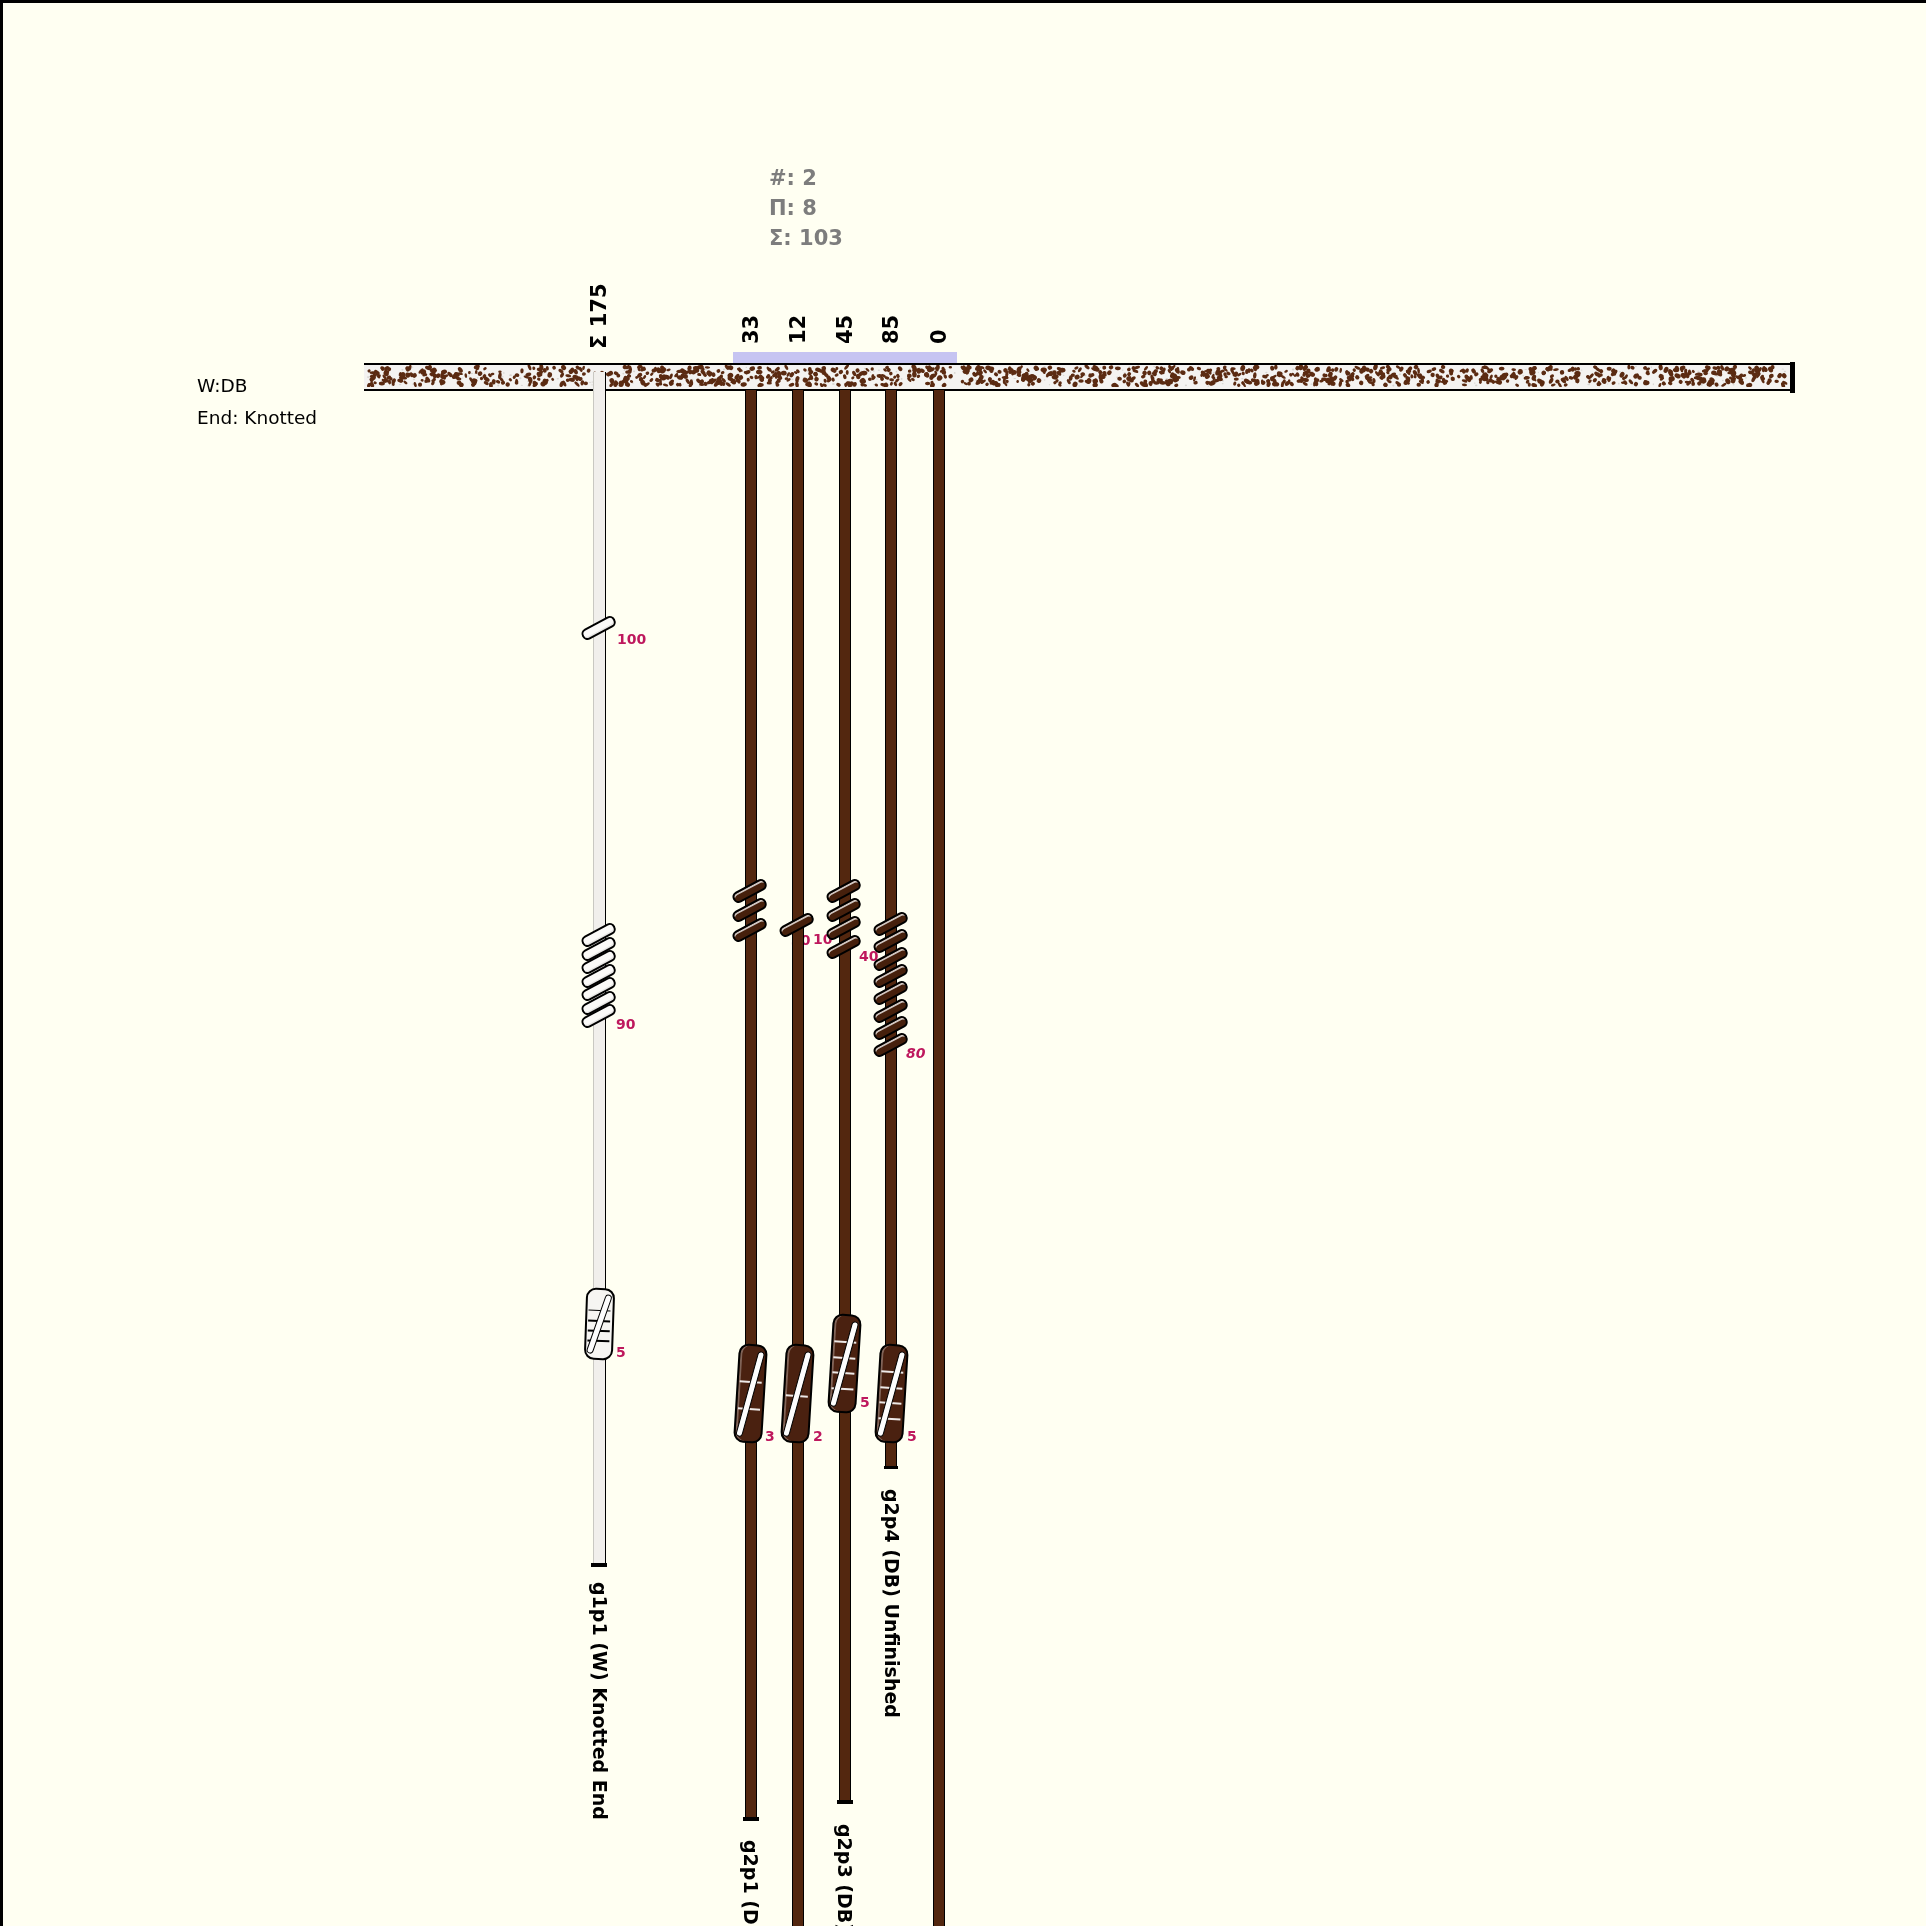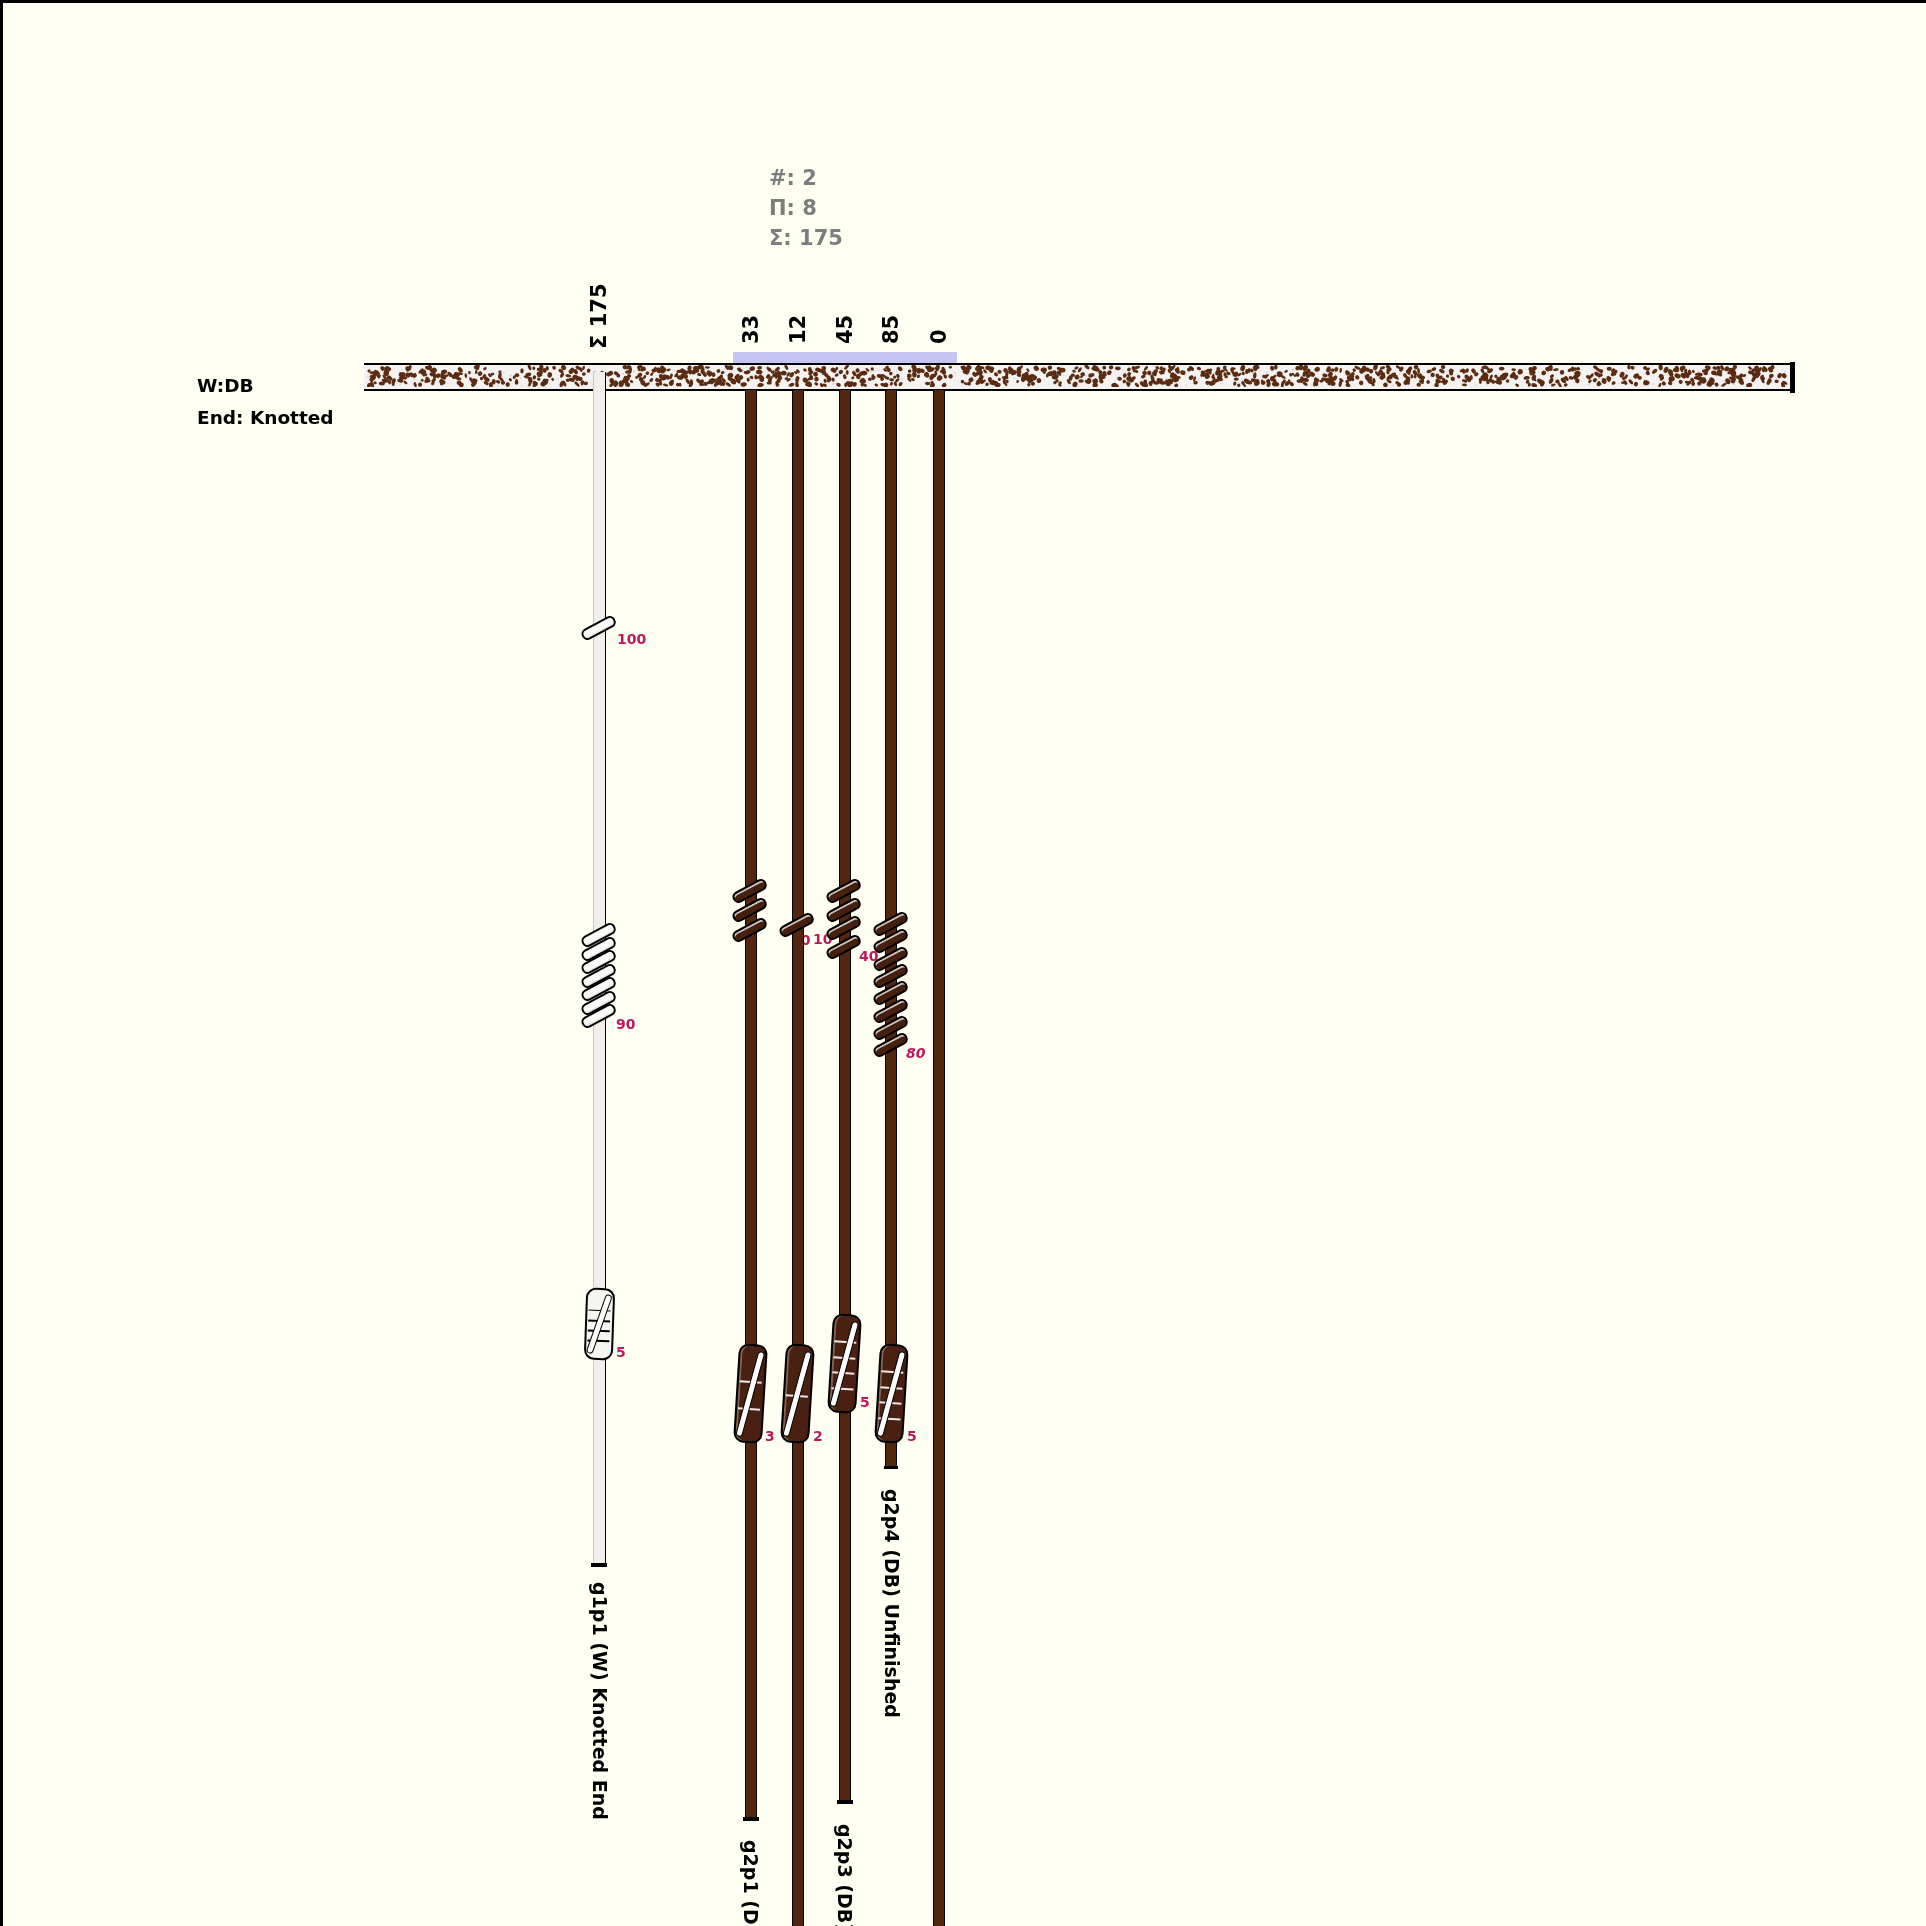--- a/index.html
+++ b/index.html
@@ -5,21 +5,21 @@
   html,body{margin:0;padding:0;background:#fffff2;}
   #canvas{
     position:relative;width:1958px;height:2722px;background:#fffff2;
     box-sizing:border-box;border:3.1px solid #000;overflow:hidden;
     font-family:"DejaVu Sans",sans-serif;
   }
   .abs{position:absolute;}
   
   #stats{left:766px;top:160px;color:#7d7d7d;font-size:21px;font-weight:bold;line-height:30px;white-space:nowrap;}
   
-  #wdb{left:194px;top:367px;color:#000;font-size:18.5px;font-weight:bold;line-height:32px;white-space:nowrap;}
+  #wdb{left:194px;top:367px;color:#000;font-size:18.5px;font-weight:normal;line-height:32px;white-space:nowrap;}
   
   #primary-cord{left:361px;top:360px;width:1430px;height:28px;box-sizing:border-box;
     border-top:2.7px solid #000;border-bottom:2.7px solid #000;background:#f4f3f1;}
   #primary-end-cap{left:1787px;top:359px;width:5.4px;height:31px;background:#000;}
   
   #group-bar{left:730px;top:349px;width:224px;height:12px;}
   
   .top-label{transform-origin:0 0;transform:rotate(-90deg);font-weight:bold;font-size:21px;line-height:24px;white-space:nowrap;color:#000;}
   .bottom-label{transform-origin:0 0;transform:rotate(90deg);font-weight:bold;font-size:19px;line-height:23px;white-space:nowrap;color:#000;}
   
@@ -43,21 +43,21 @@
   .kval{font-weight:bold;font-size:14px;color:#be185d;white-space:nowrap;}
 </style>
 </head>
 <body>
 
 <div id="canvas">
 
   <div id="stats" class="abs">
     <div>#: 2</div>
     <div>Π: 8</div>
-    <div>Σ: 175</div>
+    <div>Σ: 103</div>
   </div>
 
   <div id="wdb" class="abs">
     <div>W:DB</div>
     <div>End: Knotted</div>
   </div>
 
   <div id="group-bar" class="abs" style="background: rgb(198, 196, 242);"></div>
 
   <div id="primary-cord" class="abs">

